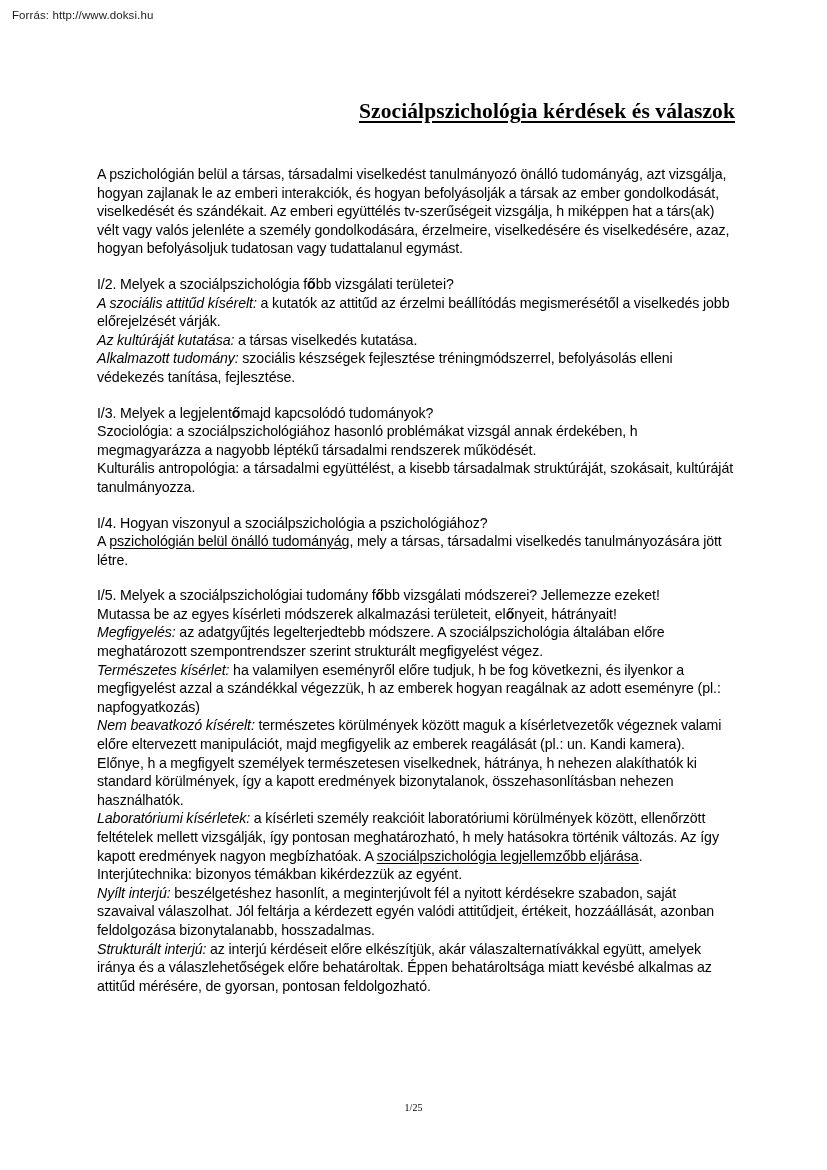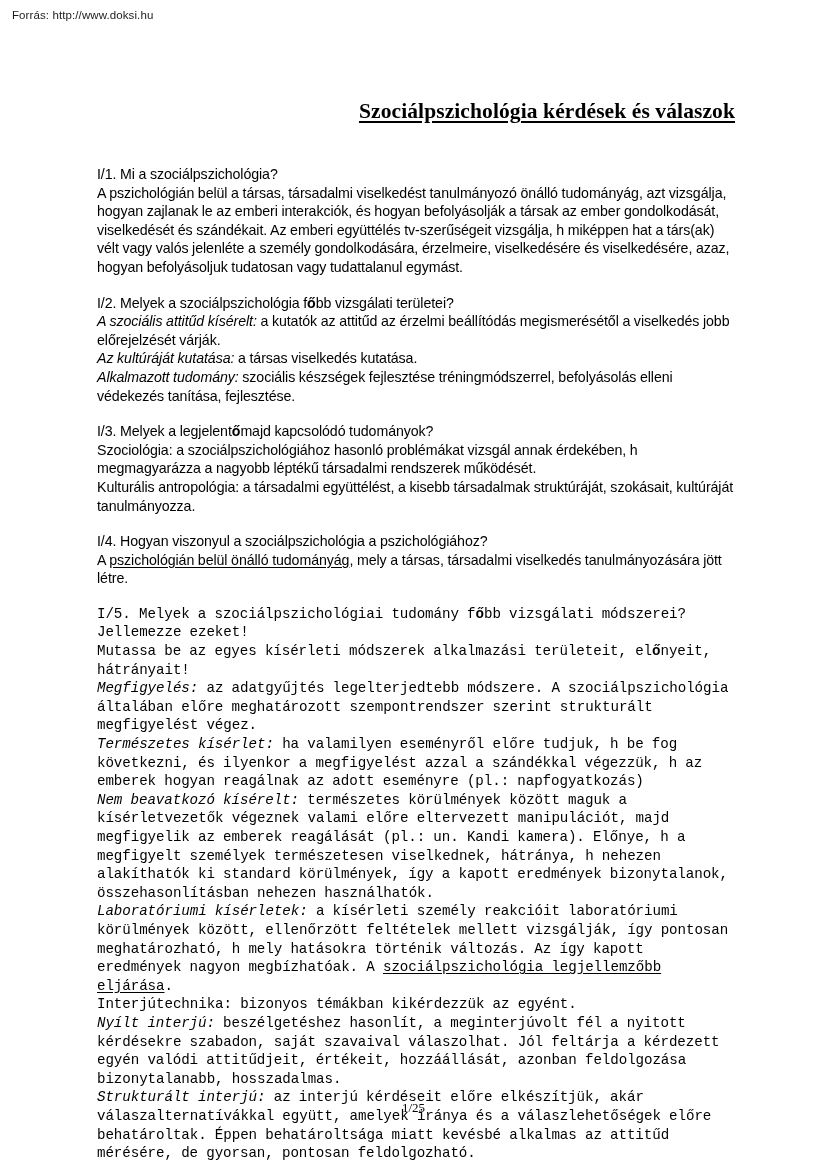--- a/index.html
+++ b/index.html
@@ -58,21 +58,21 @@
   .content {
     position: absolute;
     top: 165px;
     left: 0;
     width: 638px;
   }
 
   .qblock {
     margin: 0 0 17px 0;
   }
-  .qblock:last-child { margin-bottom: 0; font-family: Liberation Mono, monospace; }
+  .qblock:last-child { margin-bottom: 0; }
 
   .q-head {
     font-size: 14.2px;
     line-height: 18.6px;
     letter-spacing: -0.08px;
     margin: 0;
     word-spacing: -0.2px;
   }
 
   .para {
@@ -99,38 +99,37 @@
   }
 
   
   .page-number {
     position: absolute;
     top: 1099px;
     left: 0;
     width: 827px;
     text-align: center;
     font-family: "Liberation Serif", "DejaVu Serif", serif;
-    font-size: 13px;
+    font-size: 10px;
     line-height: 18px;
     color: #000;
   }
 </style>
 </head>
 <body>
 
 <div class="source-stamp">Forrás: http://www.doksi.hu</div>
 
 <div class="page">
 
   <h1 class="doc-title">Szociálpszichológia kérdések és válaszok</h1>
 
   <div class="content">
 
     <div class="qblock">
-      <div class="q-head">I/1. Mi a szociálpszichológia?</div>
       <div class="para">A pszichológián belül a társas, társadalmi viselkedést tanulmányozó önálló tudományág, azt vizsgálja, hogyan zajlanak le az emberi interakciók, és hogyan befolyásolják a társak az ember gondolkodását, viselkedését és szándékait. Az emberi együttélés tv-szerűségeit vizsgálja, h miképpen hat a társ(ak) vélt vagy valós jelenléte a személy gondolkodására, érzelmeire, viselkedésére és viselkedésére, azaz, hogyan befolyásoljuk tudatosan vagy tudattalanul egymást.</div>
     </div>
 
     <div class="qblock">
       <div class="q-head"><span>I/2. Melyek a szociálpszichológia f</span><span class="odbl">ő</span><span>bb vizsgálati területei?</span></div>
 
       <div class="para"><span class="lead">A szociális attitűd kísérelt:</span><span> a kutatók az attitűd az érzelmi beállítódás megismerésétől a viselkedés jobb előrejelzését várják.</span></div>
 
       <div class="para"><span class="lead">Az kultúráját kutatása:</span><span> a társas viselkedés kutatása.</span></div>
 

